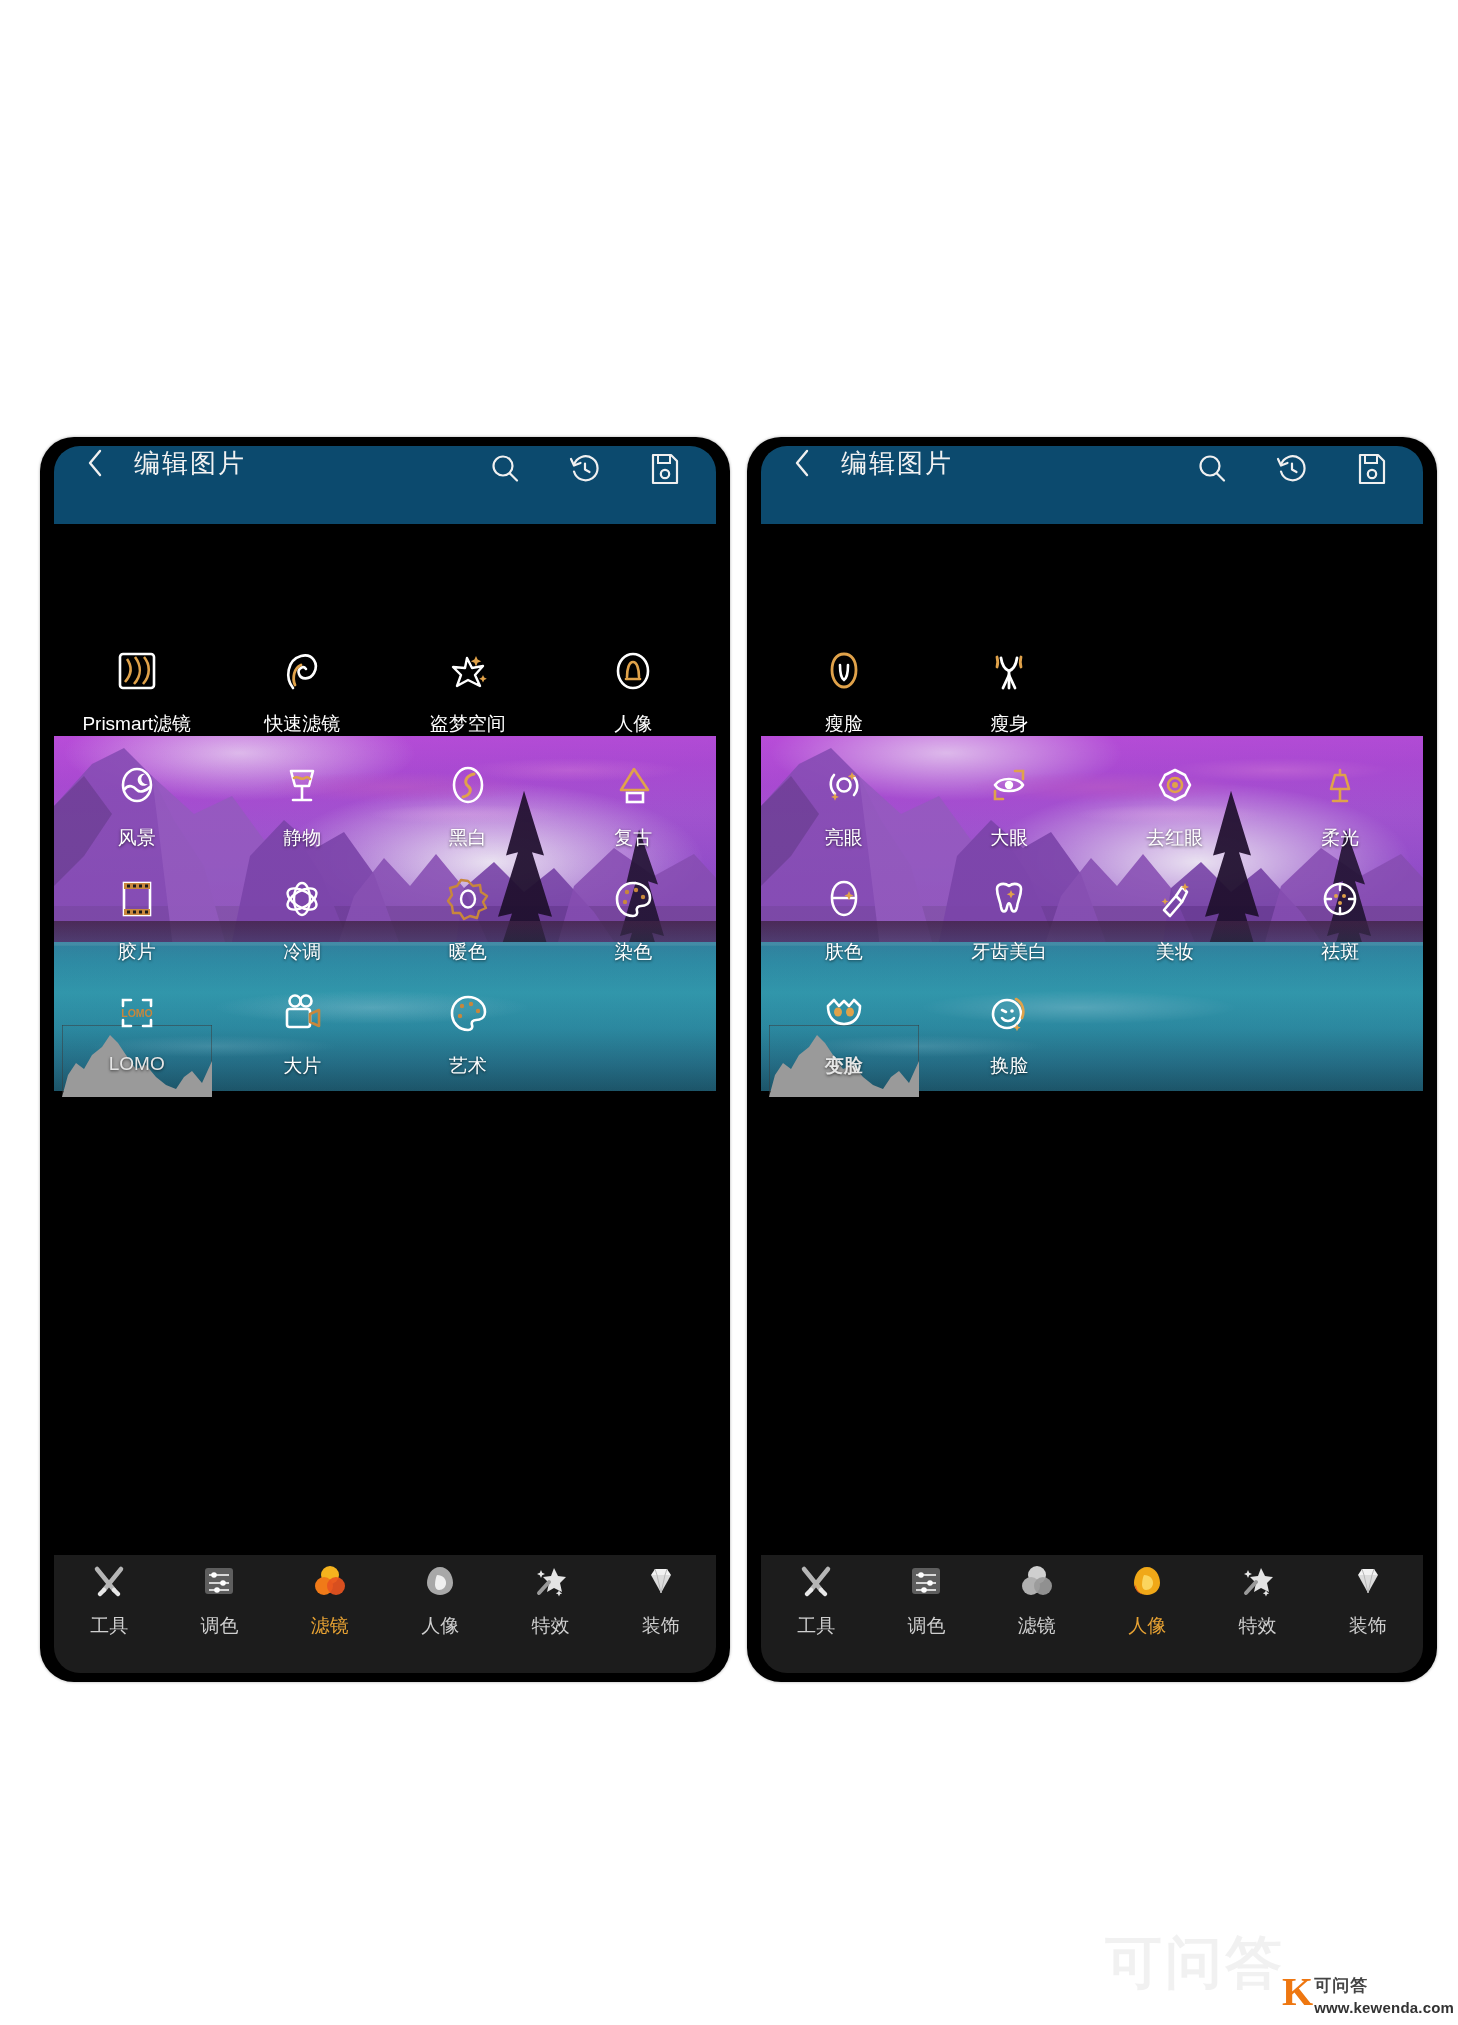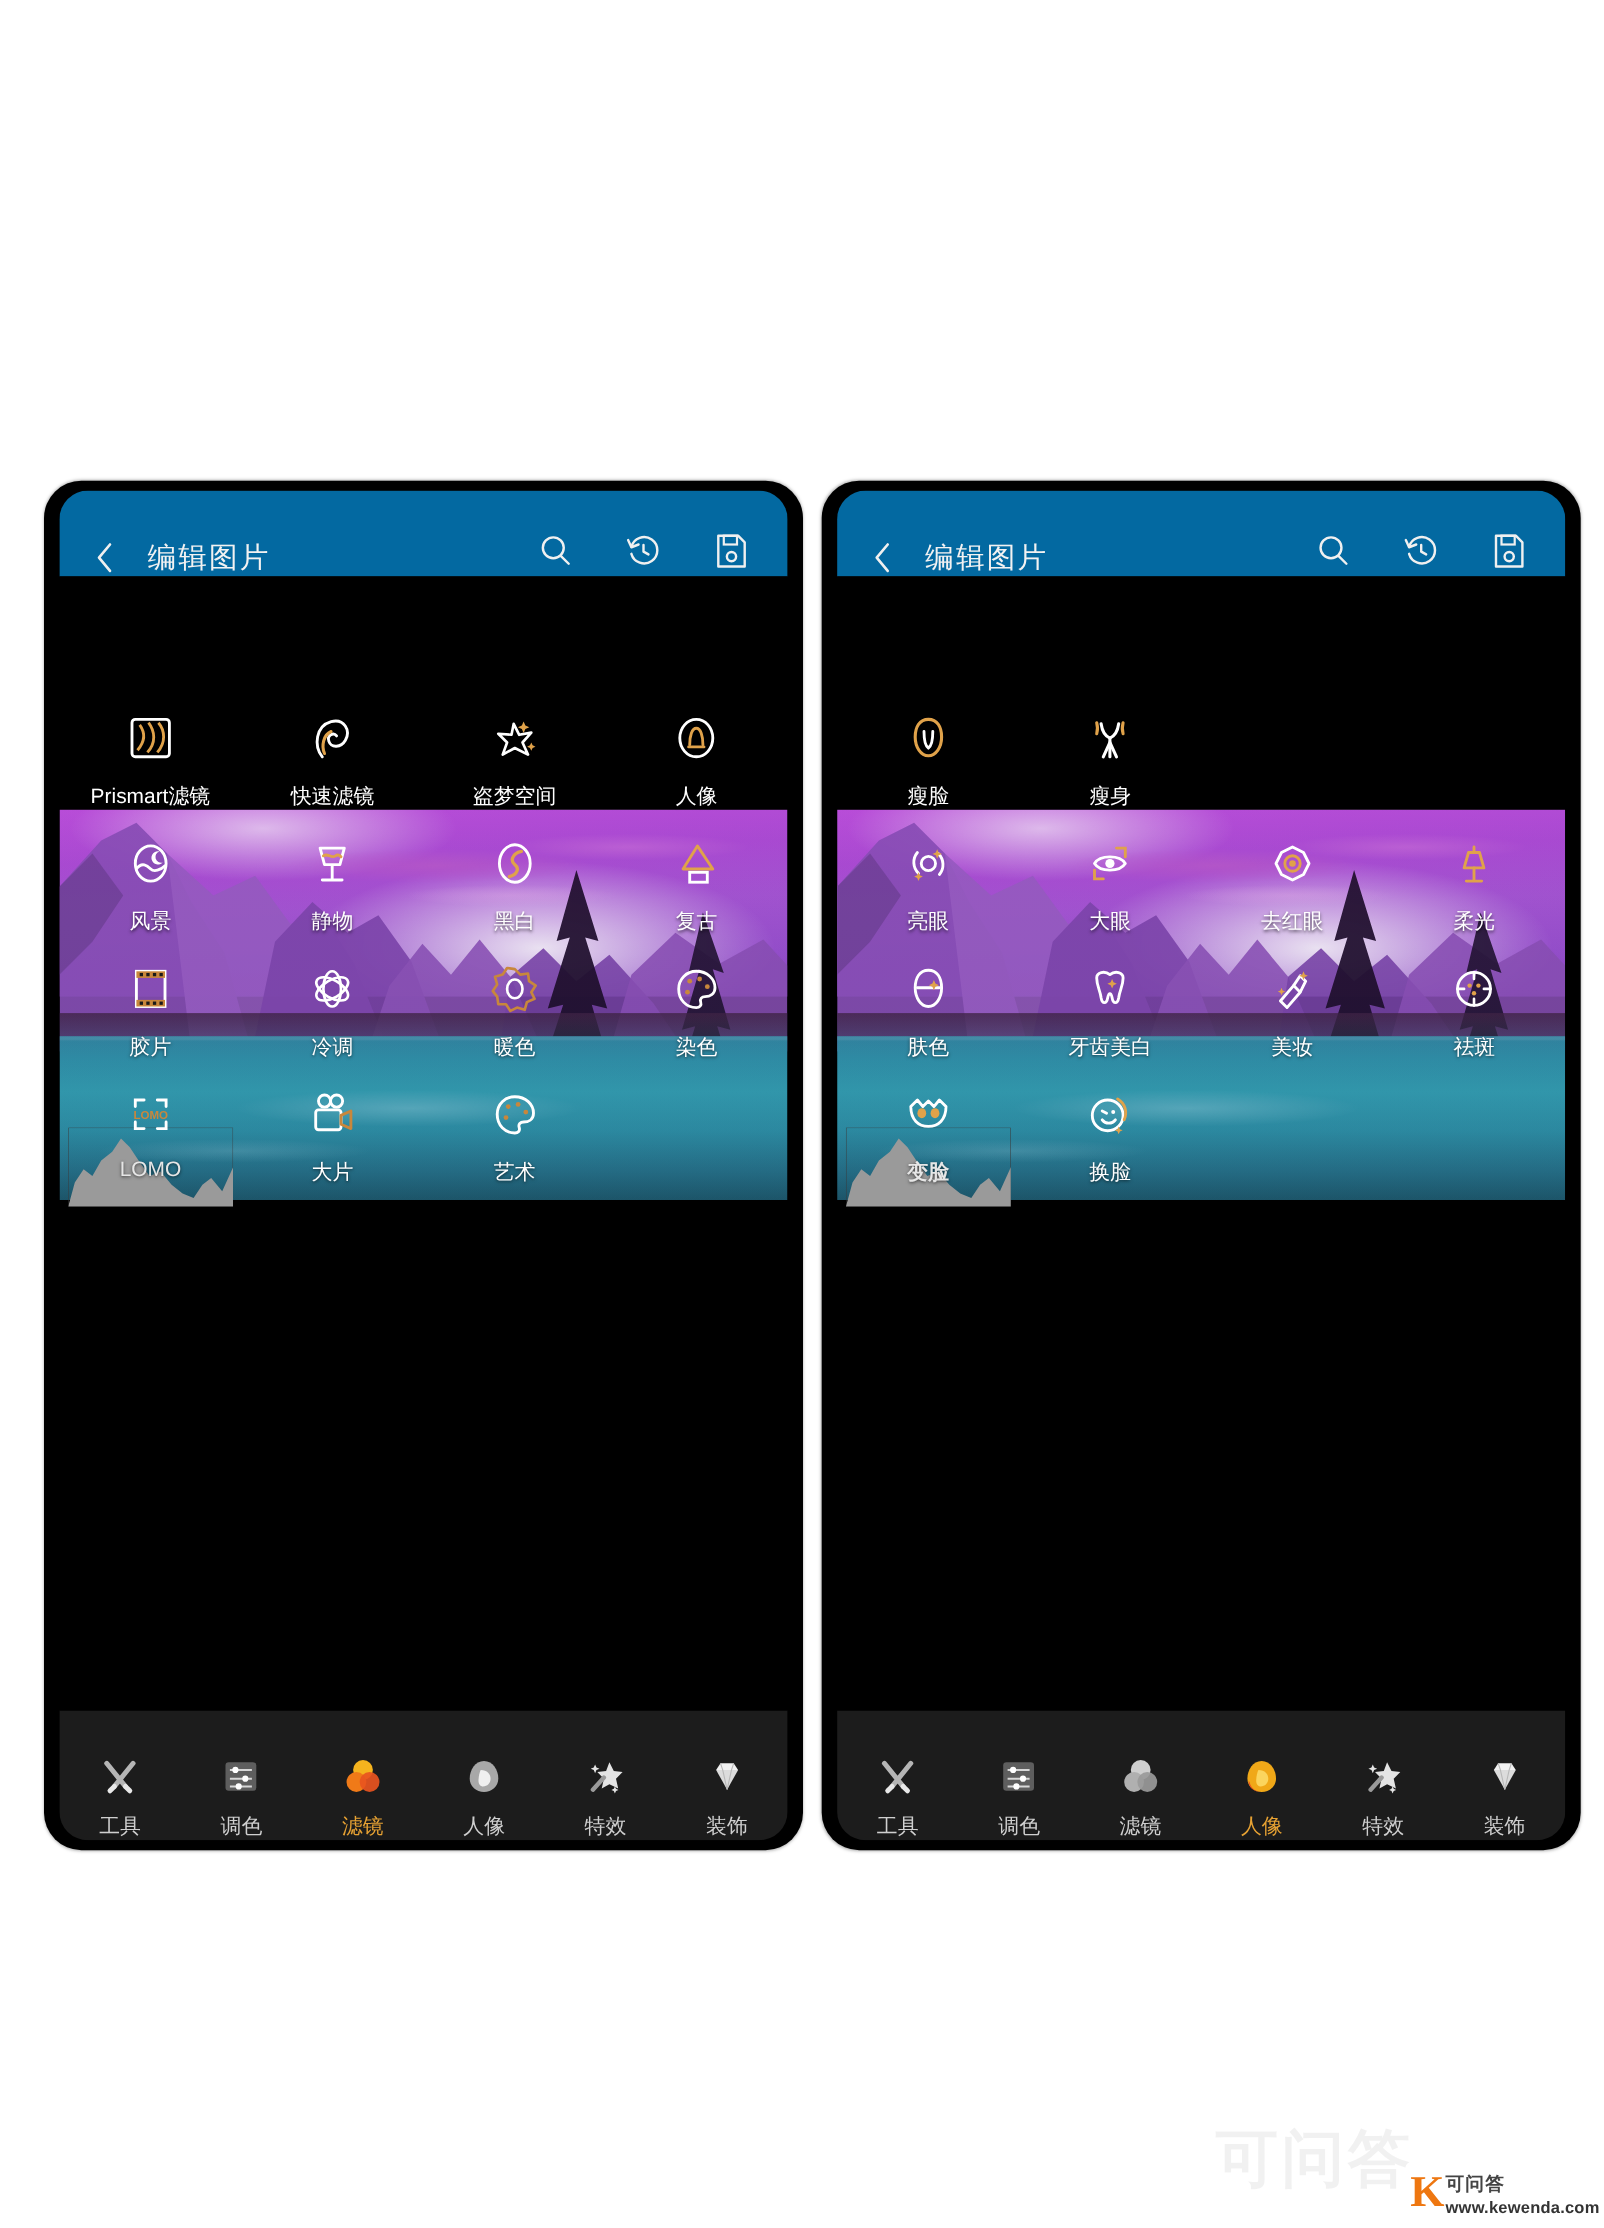--- a/index.html
+++ b/index.html
@@ -42,23 +42,23 @@
     background: #000000;
     border-radius: 26px;
     overflow: hidden;
     display: flex;
     flex-direction: column;
   }
 
   
   .appbar {
     height: 78px;
-    background: #0369a1;
+    background: #0c4a6e;
     display: flex;
-    align-items: flex-end;
+    align-items: flex-start;
     padding: 0 28px 0 24px;
     flex: 0 0 auto;
   }
   .appbar .back {
     width: 34px; height: 34px;
     display: flex; align-items: center; justify-content: center;
     cursor: pointer;
   }
   .appbar .title {
     color: #f2f2f2;
@@ -179,21 +179,21 @@
     overflow: hidden;
     pointer-events: none;
   }
   .histo svg { display: block; }
 
   
   .tabbar {
     height: 118px;
     background: #1c1c1c;
     display: flex;
-    align-items: flex-end;
+    align-items: flex-start;
     flex: 0 0 auto;
     padding-top: 6px;
   }
   .tab {
     flex: 1 1 0;
     display: flex;
     flex-direction: column;
     align-items: center;
     justify-content: center;
     cursor: pointer;

